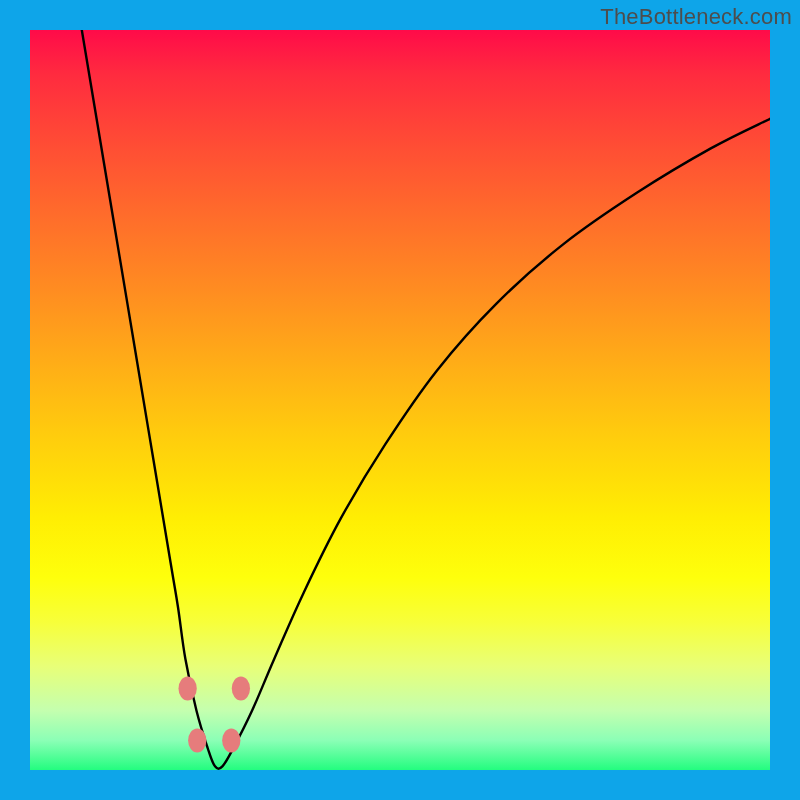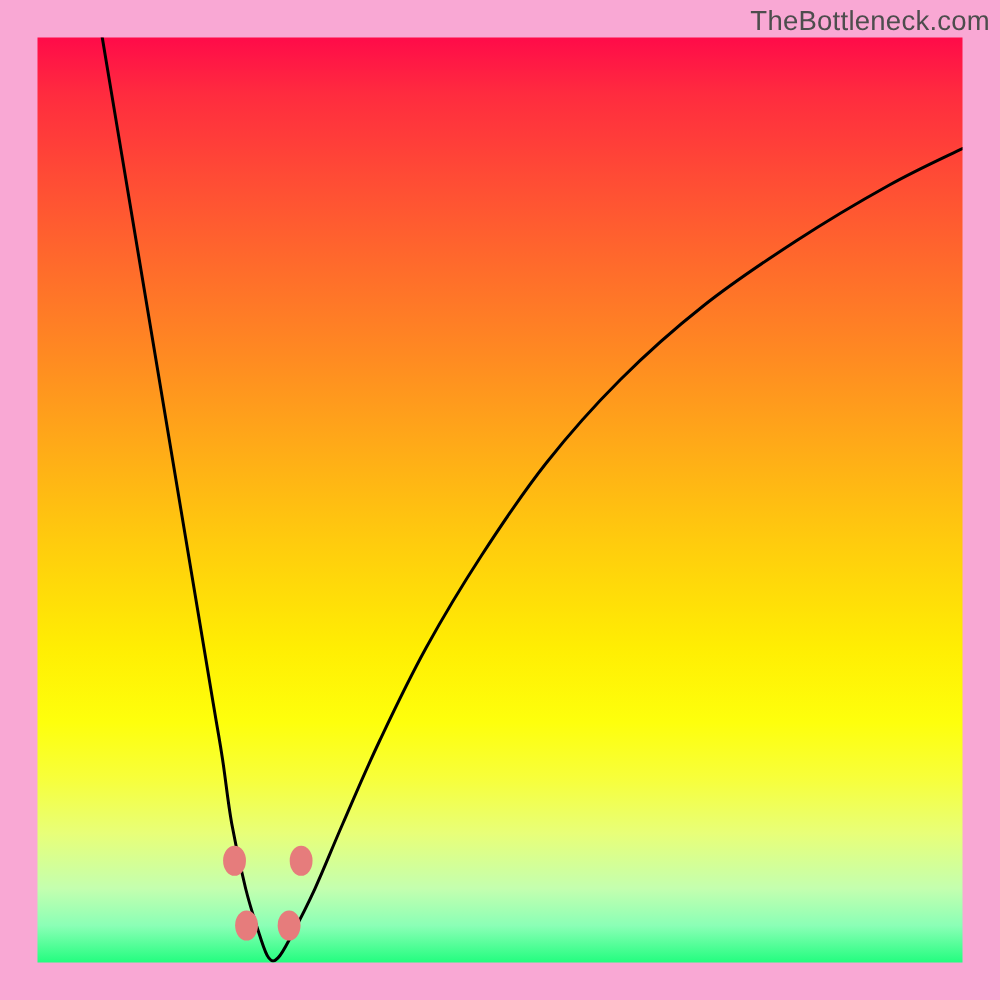--- a/index.html
+++ b/index.html
@@ -10,21 +10,21 @@
     overflow: hidden;
     background: #000;
     font-family: Arial, Helvetica, sans-serif;
   }
   .frame {
     position: absolute;
     top: 0;
     left: 0;
     width: 800px;
     height: 800px;
-    background: #f9a8d4;
+    background: #0ea5e9;
   }
   .plot {
     position: absolute;
     top: 30px;
     left: 30px;
     width: 740px;
     height: 740px;
     background: linear-gradient(
       to bottom,
       #ff0b49 0%,

